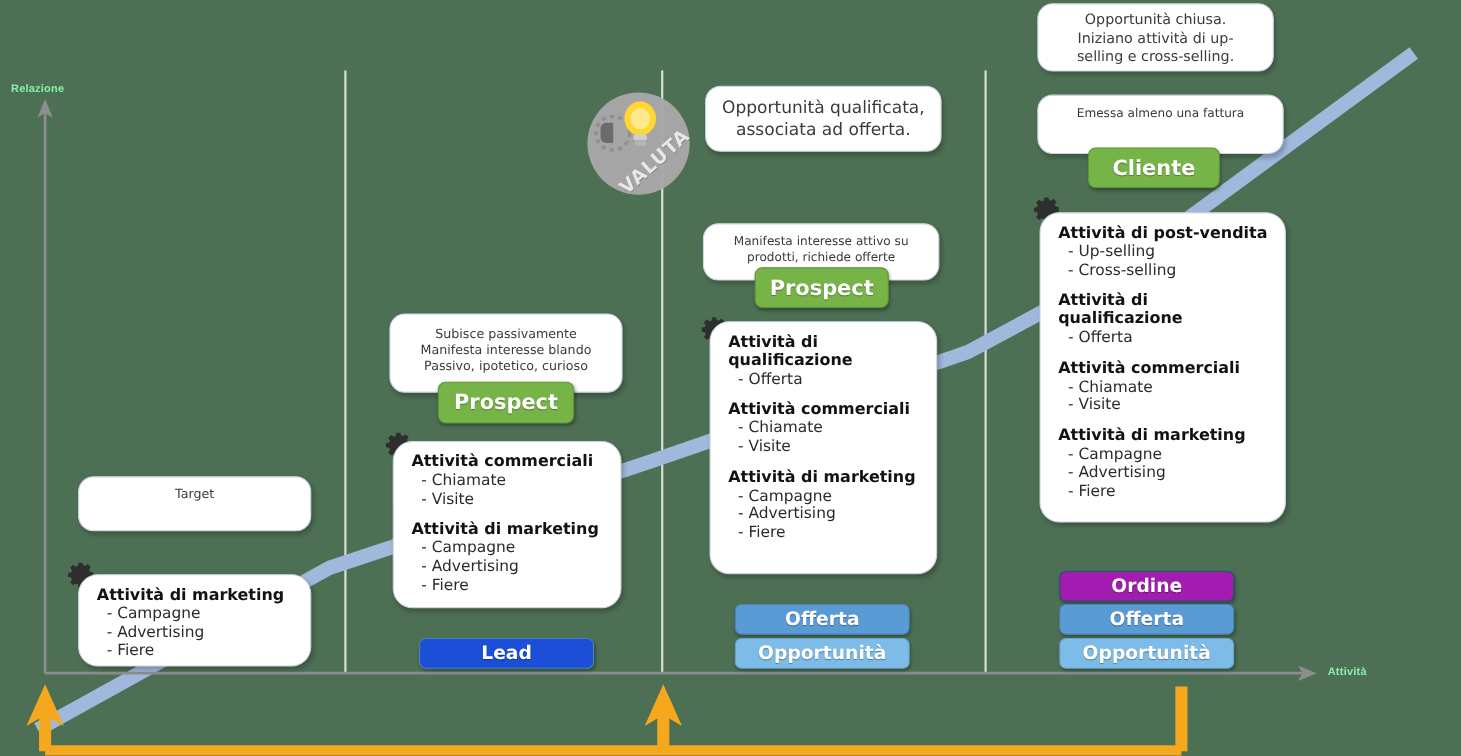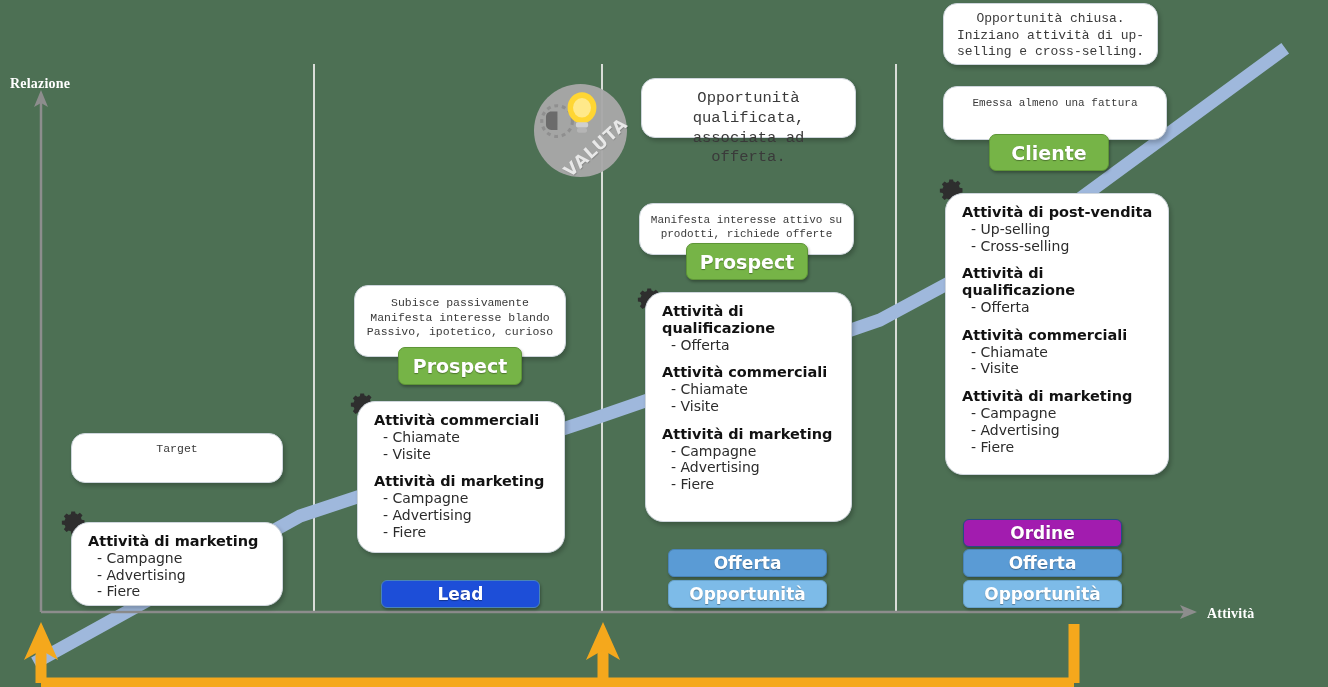--- a/index.html
+++ b/index.html
@@ -9,45 +9,44 @@
     font-family:"DejaVu Sans", sans-serif;
     position:relative;
   }
   .stage{position:absolute;left:0;top:0;width:1328px;height:687px;}
 
   
   .axis-svg{position:absolute;left:0;top:0;width:1328px;height:687px;pointer-events:none;}
 
   .axis-label{
     position:absolute;
-    font-family:Liberation Serif, serif;
+    font-family:Liberation Sans, sans-serif;
     font-weight:bold;
-    font-size:14px;
-    color:#ffffff;
+    font-size:10px;
+    color:#86efac;
     letter-spacing:.2px;
     white-space:nowrap;
   }
   #lbl-relazione{left:10px;top:76px;}
   #lbl-attivita{left:1207px;top:606px;}
 
   
   .card{
     position:absolute;
     background:#ffffff;
     border:1px solid #cfd6dd;
     border-radius:14px;
     box-shadow:2px 3px 4px rgba(0,0,0,.22);
     box-sizing:border-box;
   }
   .note{
     text-align:center;
     color:#3a3a3a;
     line-height:1.28;
     padding:8px 10px;
-    font-family:Liberation Mono, monospace;
   }
   .note.big{font-size:15.5px;}
   .note.mid{font-size:13px;}
   .note.small{font-size:11.5px;}
   .note.tiny{font-size:11px;}
 
   
   .act{
     border-radius:18px;
     padding:10px 12px 10px 16px;

